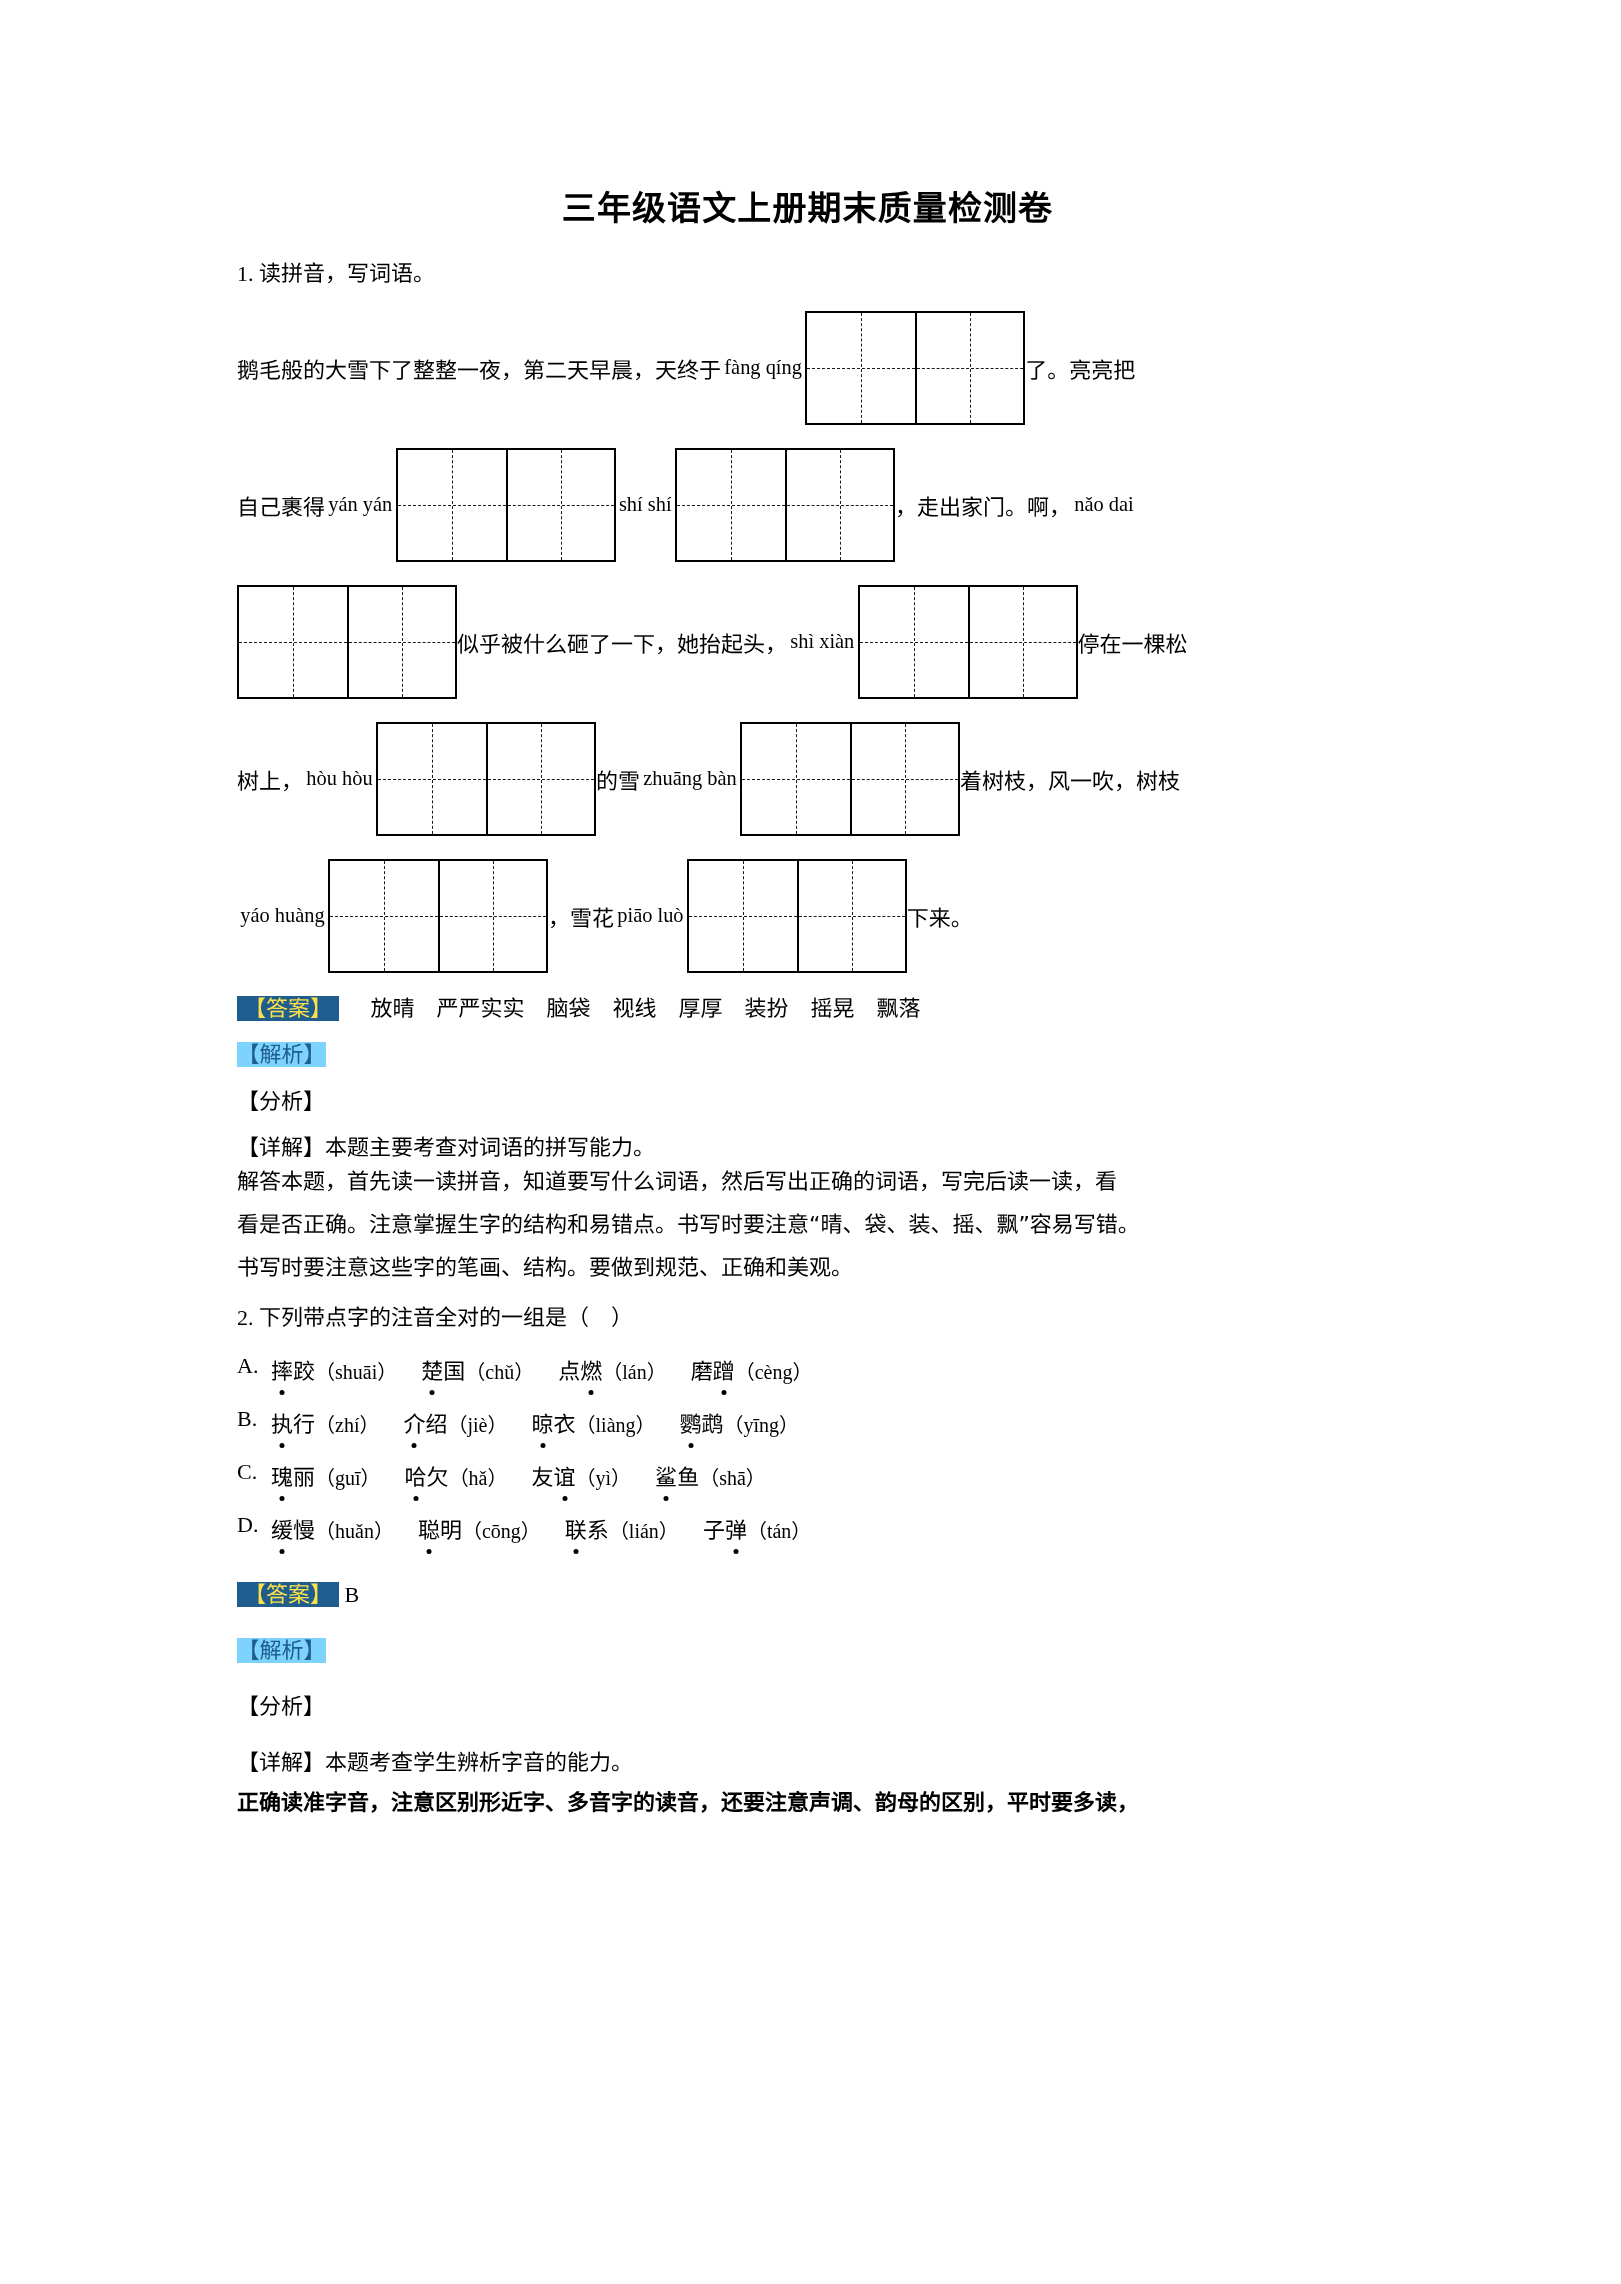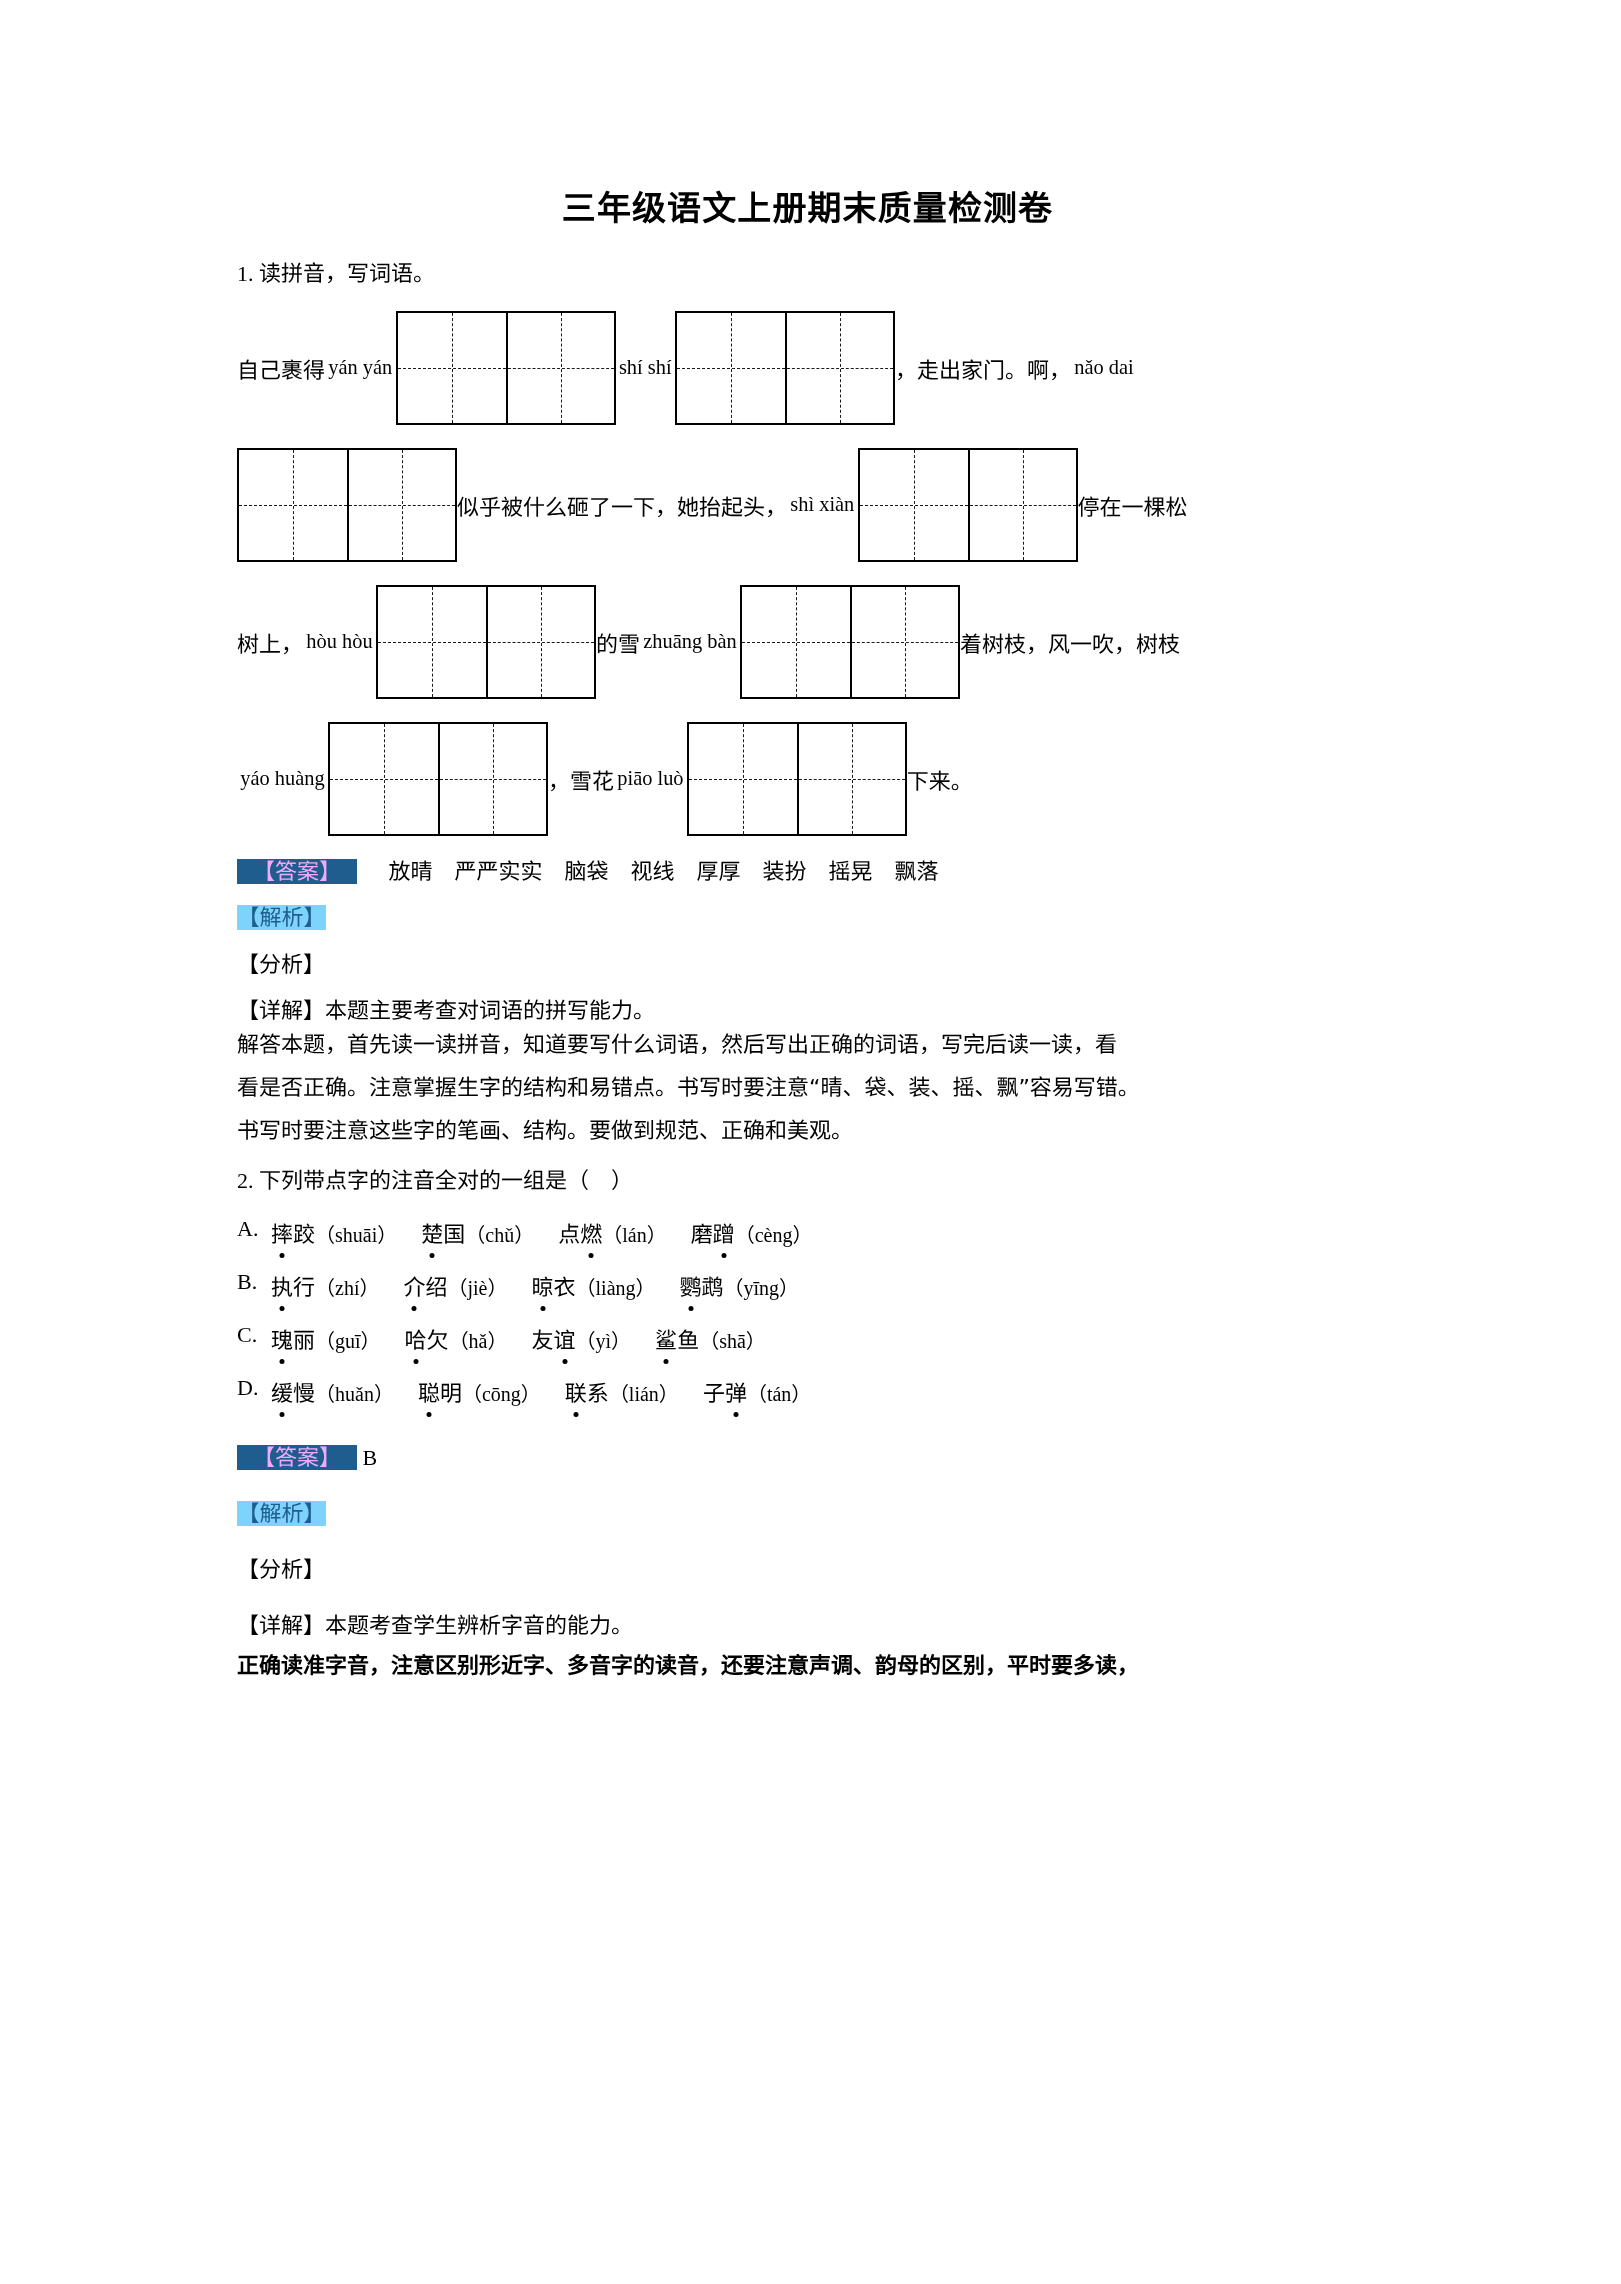--- a/index.html
+++ b/index.html
@@ -102,25 +102,25 @@
     content: "";
     position: absolute;
     top: 50%;
     left: 0;
     right: 0;
     border-top: 1.7px dashed #1a1a1a;
   }
 
   
   .tag-answer {
-    color: #f0abfc;
+    color: #fde047;
     background: #1f5d8f;
     font-family: "DejaVu Sans", "Liberation Sans", sans-serif;
     font-size: 22px;
-    padding: 0 16px;
+    padding: 0 7px;
   }
   .tag-analysis {
     color: #1f5d8f;
     background: #7dd3fc;
     font-family: "DejaVu Sans", "Liberation Sans", sans-serif;
     font-size: 22px;
     padding: 0 0.6px;
     margin-top: 36px;
   }
   .tag-plain {
@@ -194,20 +194,29 @@
 <div class="page">
   <div class="content">
 
     <h1 class="doc-title">三年级语文上册期末质量检测卷</h1>
 
     <div class="q-stem">
       <span class="num-latin">1.</span>
       <span class="cjk">读拼音，写词语。</span>
     </div>
 
+    <div class="fill-row">
+      <span class="txt">鹅毛般的大雪下了整整一夜，第二天早晨，天终于</span>
+      <span class="pinyin">fàng qíng</span>
+      <span class="grid-box">
+        <span class="grid-cell"></span>
+        <span class="grid-cell"></span>
+      </span>
+      <span class="txt">了。亮亮把</span>
+    </div>
 
     <div class="fill-row">
       <span class="txt">自己裹得</span>
       <span class="pinyin">yán yán</span>
       <span class="grid-box">
         <span class="grid-cell"></span>
         <span class="grid-cell"></span>
       </span>
       <span class="pinyin">shí shí</span>
       <span class="grid-box">

